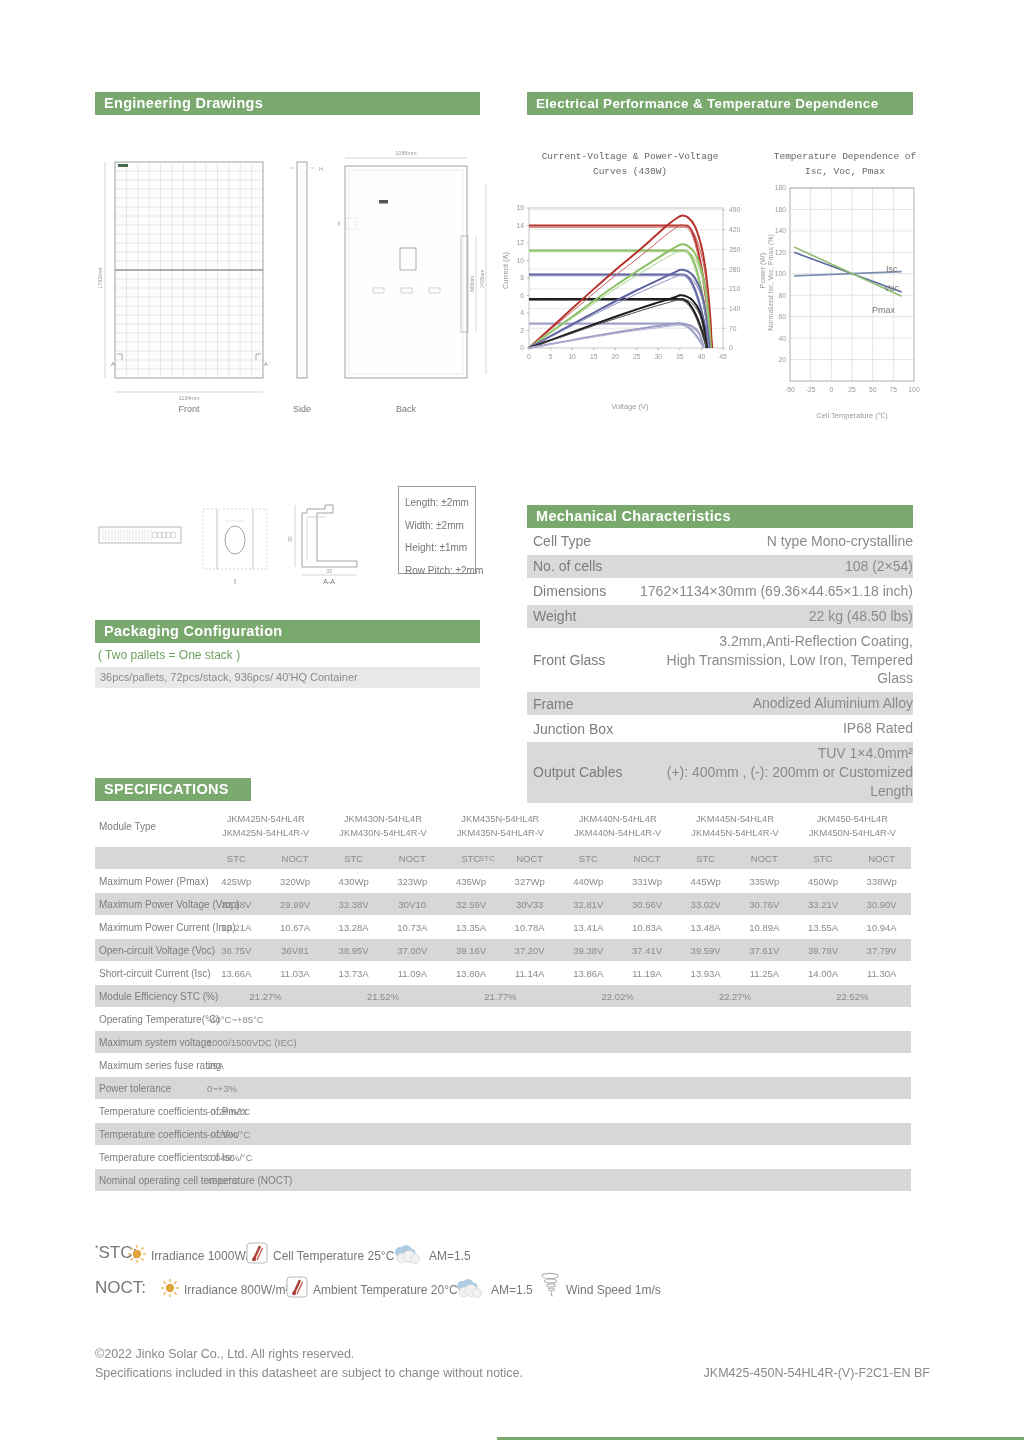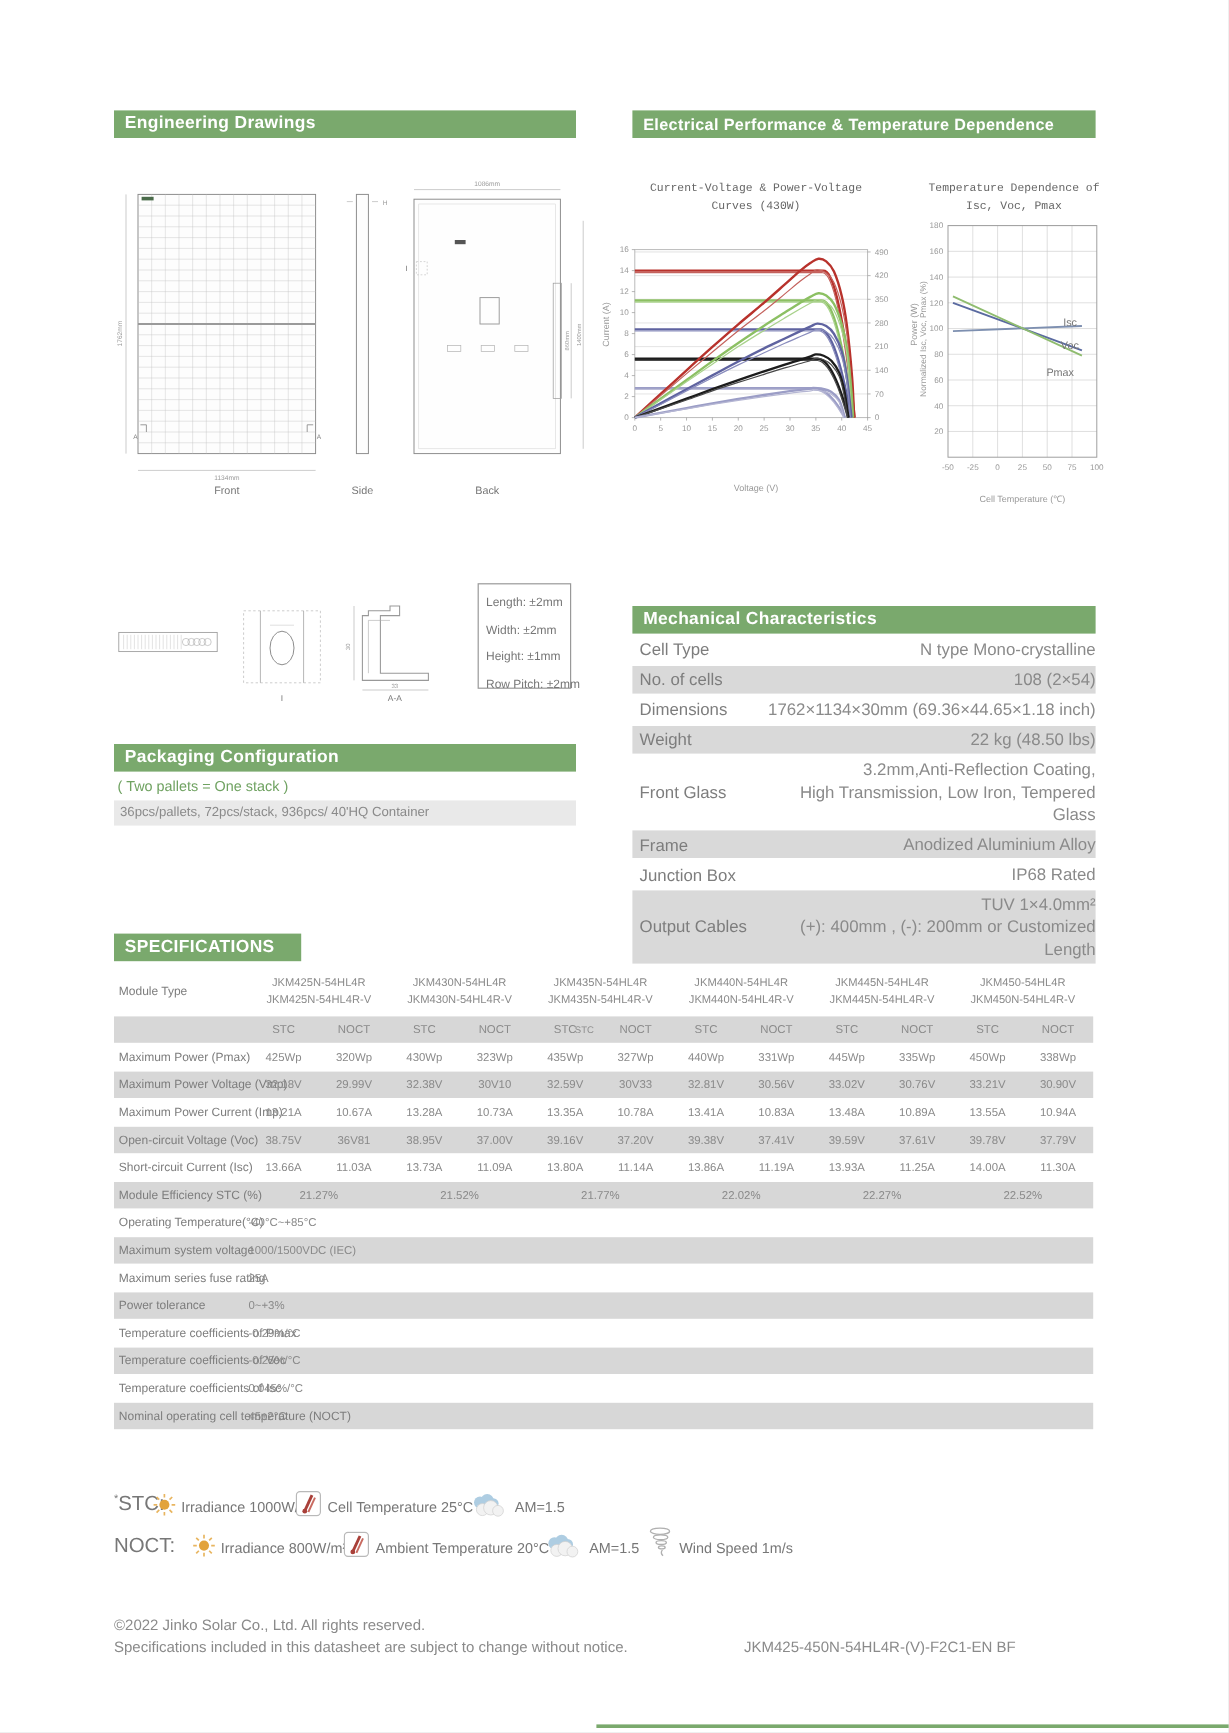--- a/index.html
+++ b/index.html
@@ -610,15 +610,15 @@
           <ellipse cx="11" cy="13.5" rx="4.3" ry="1.6"></ellipse>
           <ellipse cx="11.5" cy="17.5" rx="2.8" ry="1.2"></ellipse>
           <path d="M12 19.5 Q10 22 12.5 24.5"></path>
         </g>
       </svg>
   </span>
   <div class="legtxt" style="left:566px;top:1283px">Wind Speed 1m/s</div>
 
   <div class="foot" style="left:95px;top:1347px">©2022 Jinko Solar Co., Ltd. All rights reserved.</div>
   <div class="foot" style="left:95px;top:1366px">Specifications included in this datasheet are subject to change without notice.</div>
-  <div class="foot" style="left:620px;top:1366px;width:310px;">JKM425-450N-54HL4R-(V)-F2C1-EN BF</div>
+  <div class="foot" style="left:620px;top:1366px;width:310px;text-align:right">JKM425-450N-54HL4R-(V)-F2C1-EN BF</div>
   <div id="green-strip"></div>
 </div>
 
 </body></html>

